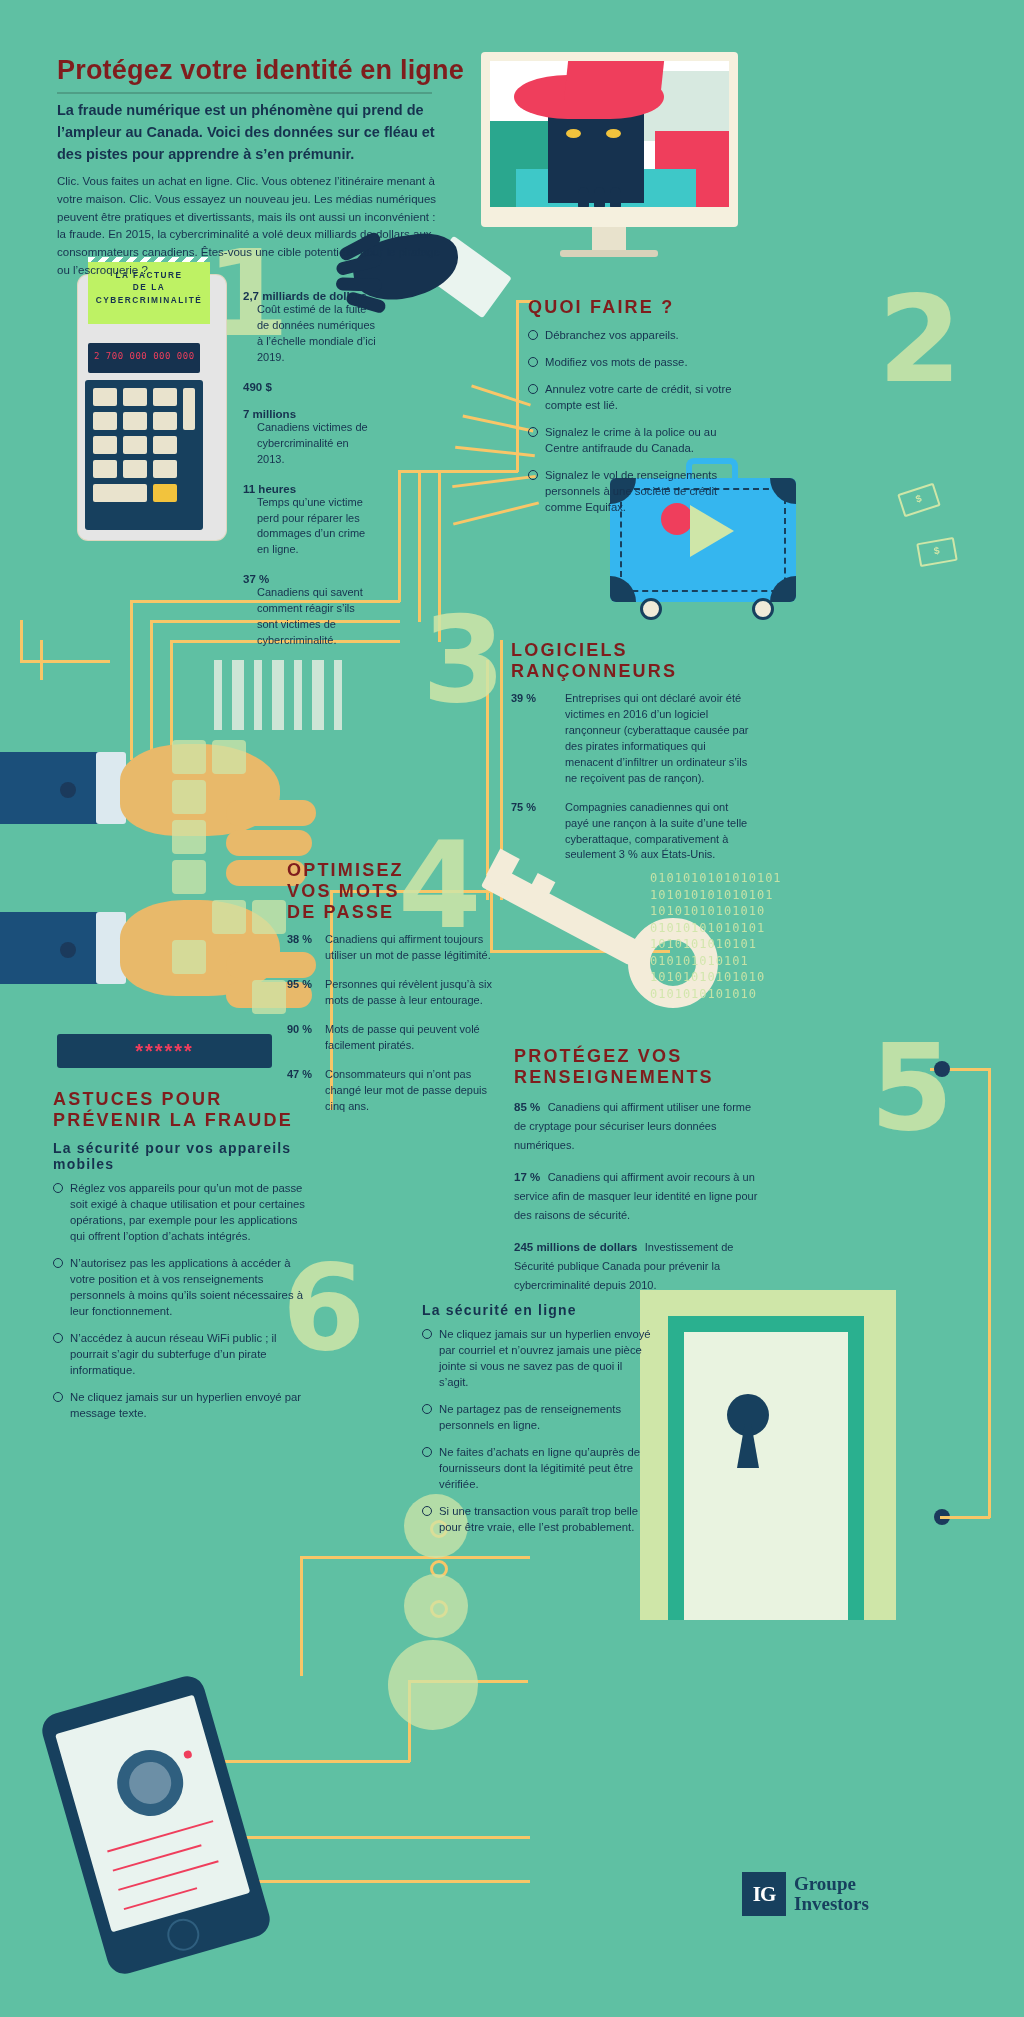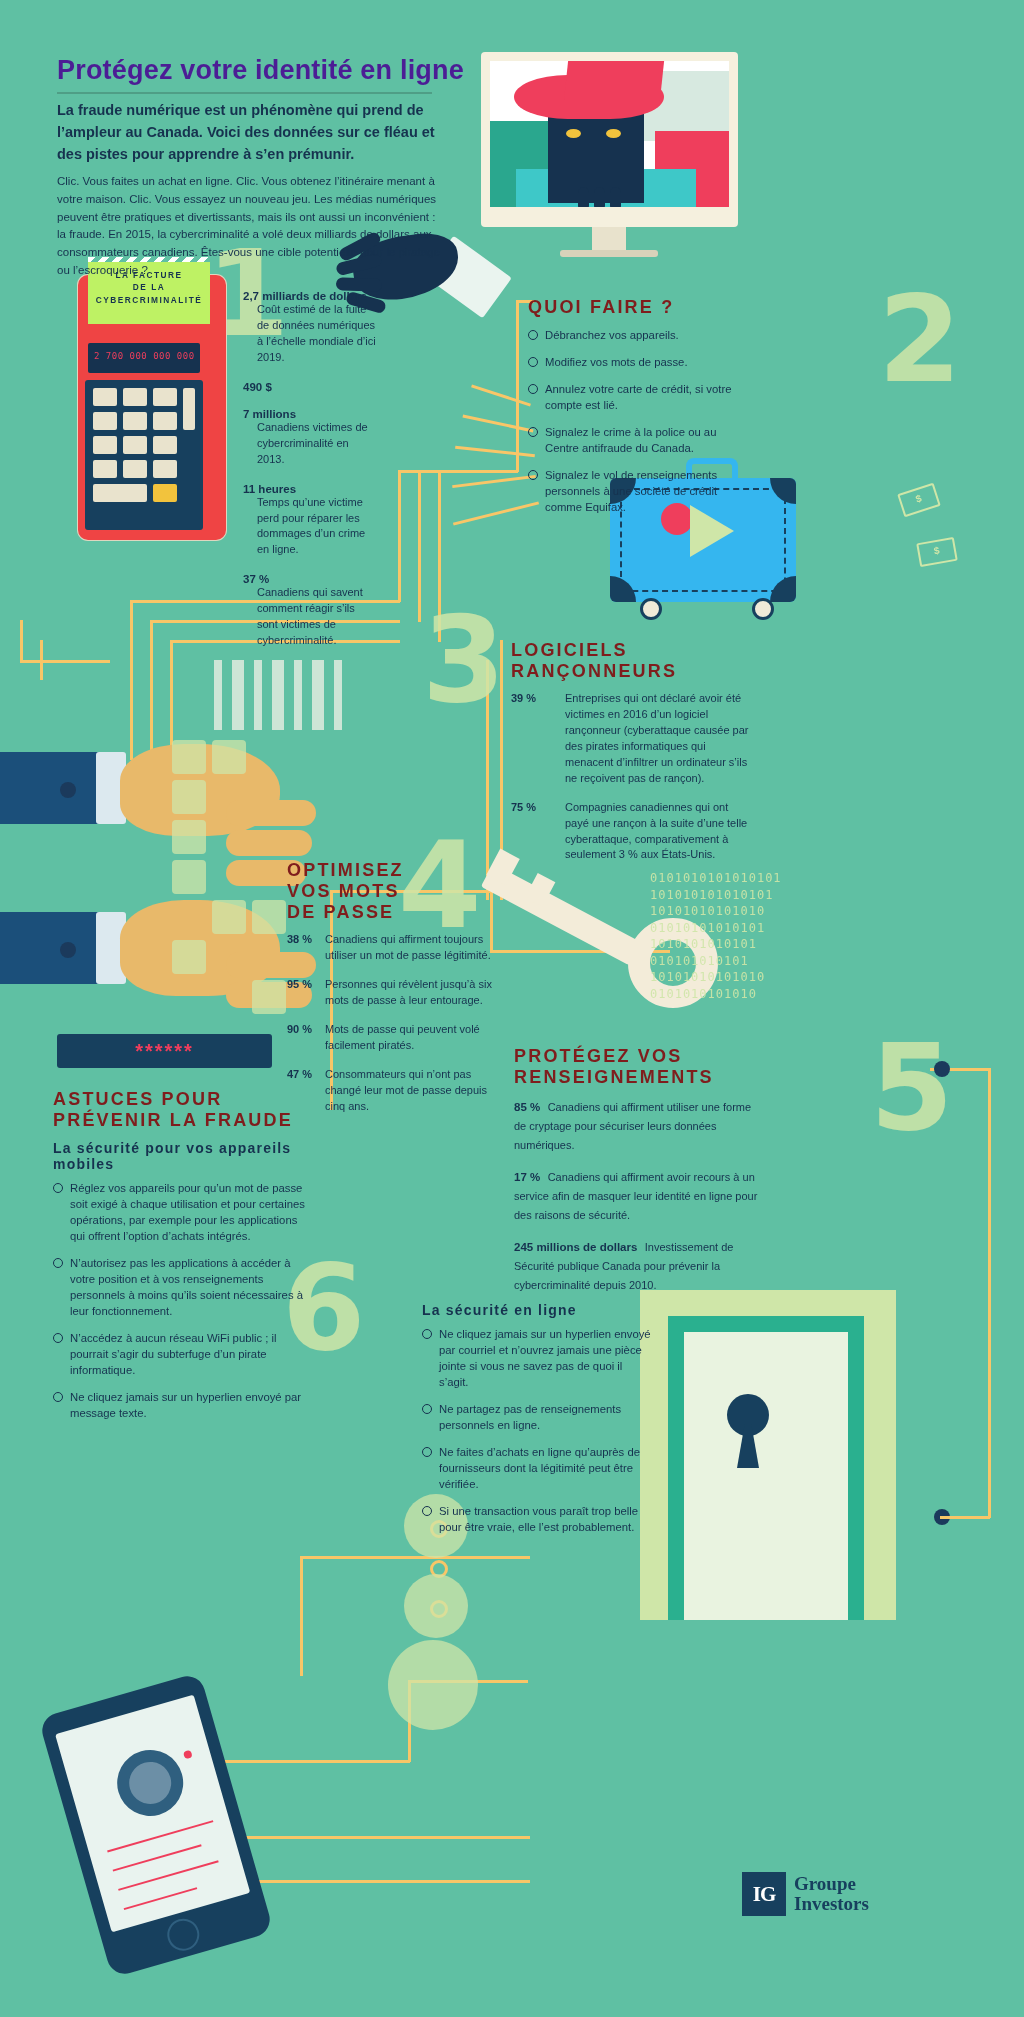--- a/index.html
+++ b/index.html
@@ -25,21 +25,21 @@
   
   .ghost-num{
     position:absolute;color:#cfe6a8;opacity:.85;
     font-weight:700;line-height:.8;
     font-family:"DejaVu Sans", sans-serif;
     user-select:none;pointer-events:none;
   }
   
   .title{
     position:absolute;left:57px;top:55px;
-    font-size:27px;font-weight:700;color:#4c1d95;
+    font-size:27px;font-weight:700;color:#7f1d1d;
     letter-spacing:.2px;
   }
   .title-rule{
     position:absolute;left:57px;top:92px;width:375px;height:2px;
     background:#4f9e86;
   }
   .lede{
     position:absolute;left:57px;top:100px;width:390px;
     font-size:14.5px;font-weight:700;color:#16324f;line-height:1.5;
   }
@@ -113,21 +113,21 @@
        border-radius:6px;}
   
   .sleeve{position:absolute;left:432px;top:252px;width:72px;height:50px;
        background:#eaf4ef;transform:rotate(36deg);border-radius:3px;}
   .hand-blob{position:absolute;left:353px;top:236px;width:106px;height:62px;
        background:#16324f;border-radius:48% 36% 58% 42%;transform:rotate(-8deg);}
   .hand-f{position:absolute;background:#16324f;border-radius:8px;}
 
   
   .calc{position:absolute;left:78px;top:275px;width:148px;height:265px;
-        background:#ef4444;border-radius:10px;box-shadow:0 0 0 1px #ded7c0;}
+        background:#e5e5e5;border-radius:10px;box-shadow:0 0 0 1px #ded7c0;}
   .calc-screen{position:absolute;left:10px;top:68px;width:112px;height:30px;
         background:#16324f;border-radius:2px;}
   .calc-digits{position:absolute;left:6px;top:8px;font-size:9px;color:#ef3e5c;
         font-family:"DejaVu Sans Mono", monospace;letter-spacing:.5px;}
   .calc-body{position:absolute;left:7px;top:105px;width:118px;height:150px;
         background:#17405e;border-radius:3px;}
   .key{position:absolute;background:#e9e3cd;border-radius:2px;}
   .key.accent{background:#f2c33d;}
   .receipt{position:absolute;left:88px;top:262px;width:122px;height:62px;
         background:#bef264;}

